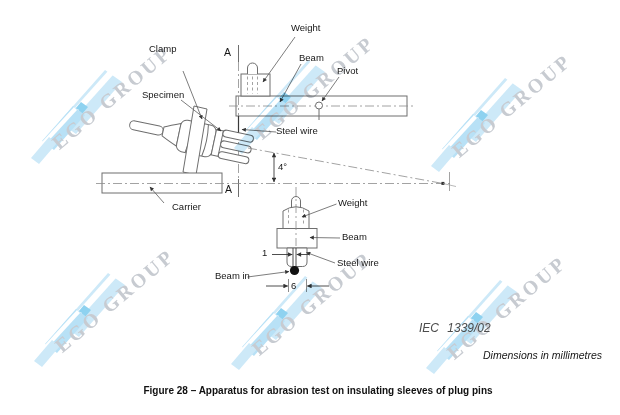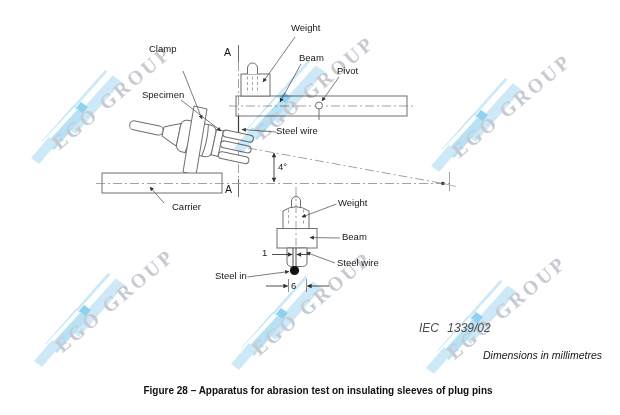--- a/index.html
+++ b/index.html
@@ -221,21 +221,21 @@
   <div class="lbl" style="left:149px;top:44px">Clamp</div>
   <div class="lbl" style="left:142px;top:90px">Specimen</div>
   <div class="lbl" style="left:172px;top:202px">Carrier</div>
   <div class="lbl sec" style="left:224px;top:47px">A</div>
   <div class="lbl sec" style="left:225px;top:184px">A</div>
   <div class="lbl" style="left:278px;top:162px">4°</div>
 
   <div class="lbl" style="left:338px;top:198px">Weight</div>
   <div class="lbl" style="left:342px;top:232px">Beam</div>
   <div class="lbl" style="left:337px;top:258px">Steel wire</div>
-  <div class="lbl" style="left:215px;top:271px">Steel in</div>
+  <div class="lbl" style="left:215px;top:271px">Beam in</div>
   <div class="lbl" style="left:262px;top:248px">1</div>
   <div class="lbl" style="left:291px;top:281px">6</div>
 
   <div class="lbl iec" style="left:419px;top:322px">IEC 1339/02</div>
   <div class="lbl note" style="right:18px;top:350px">Dimensions in millimetres</div>
   <div class="figcap">Figure 28 – Apparatus for abrasion test on insulating sleeves of plug pins</div>
 
 </div>
 
 </body></html>

